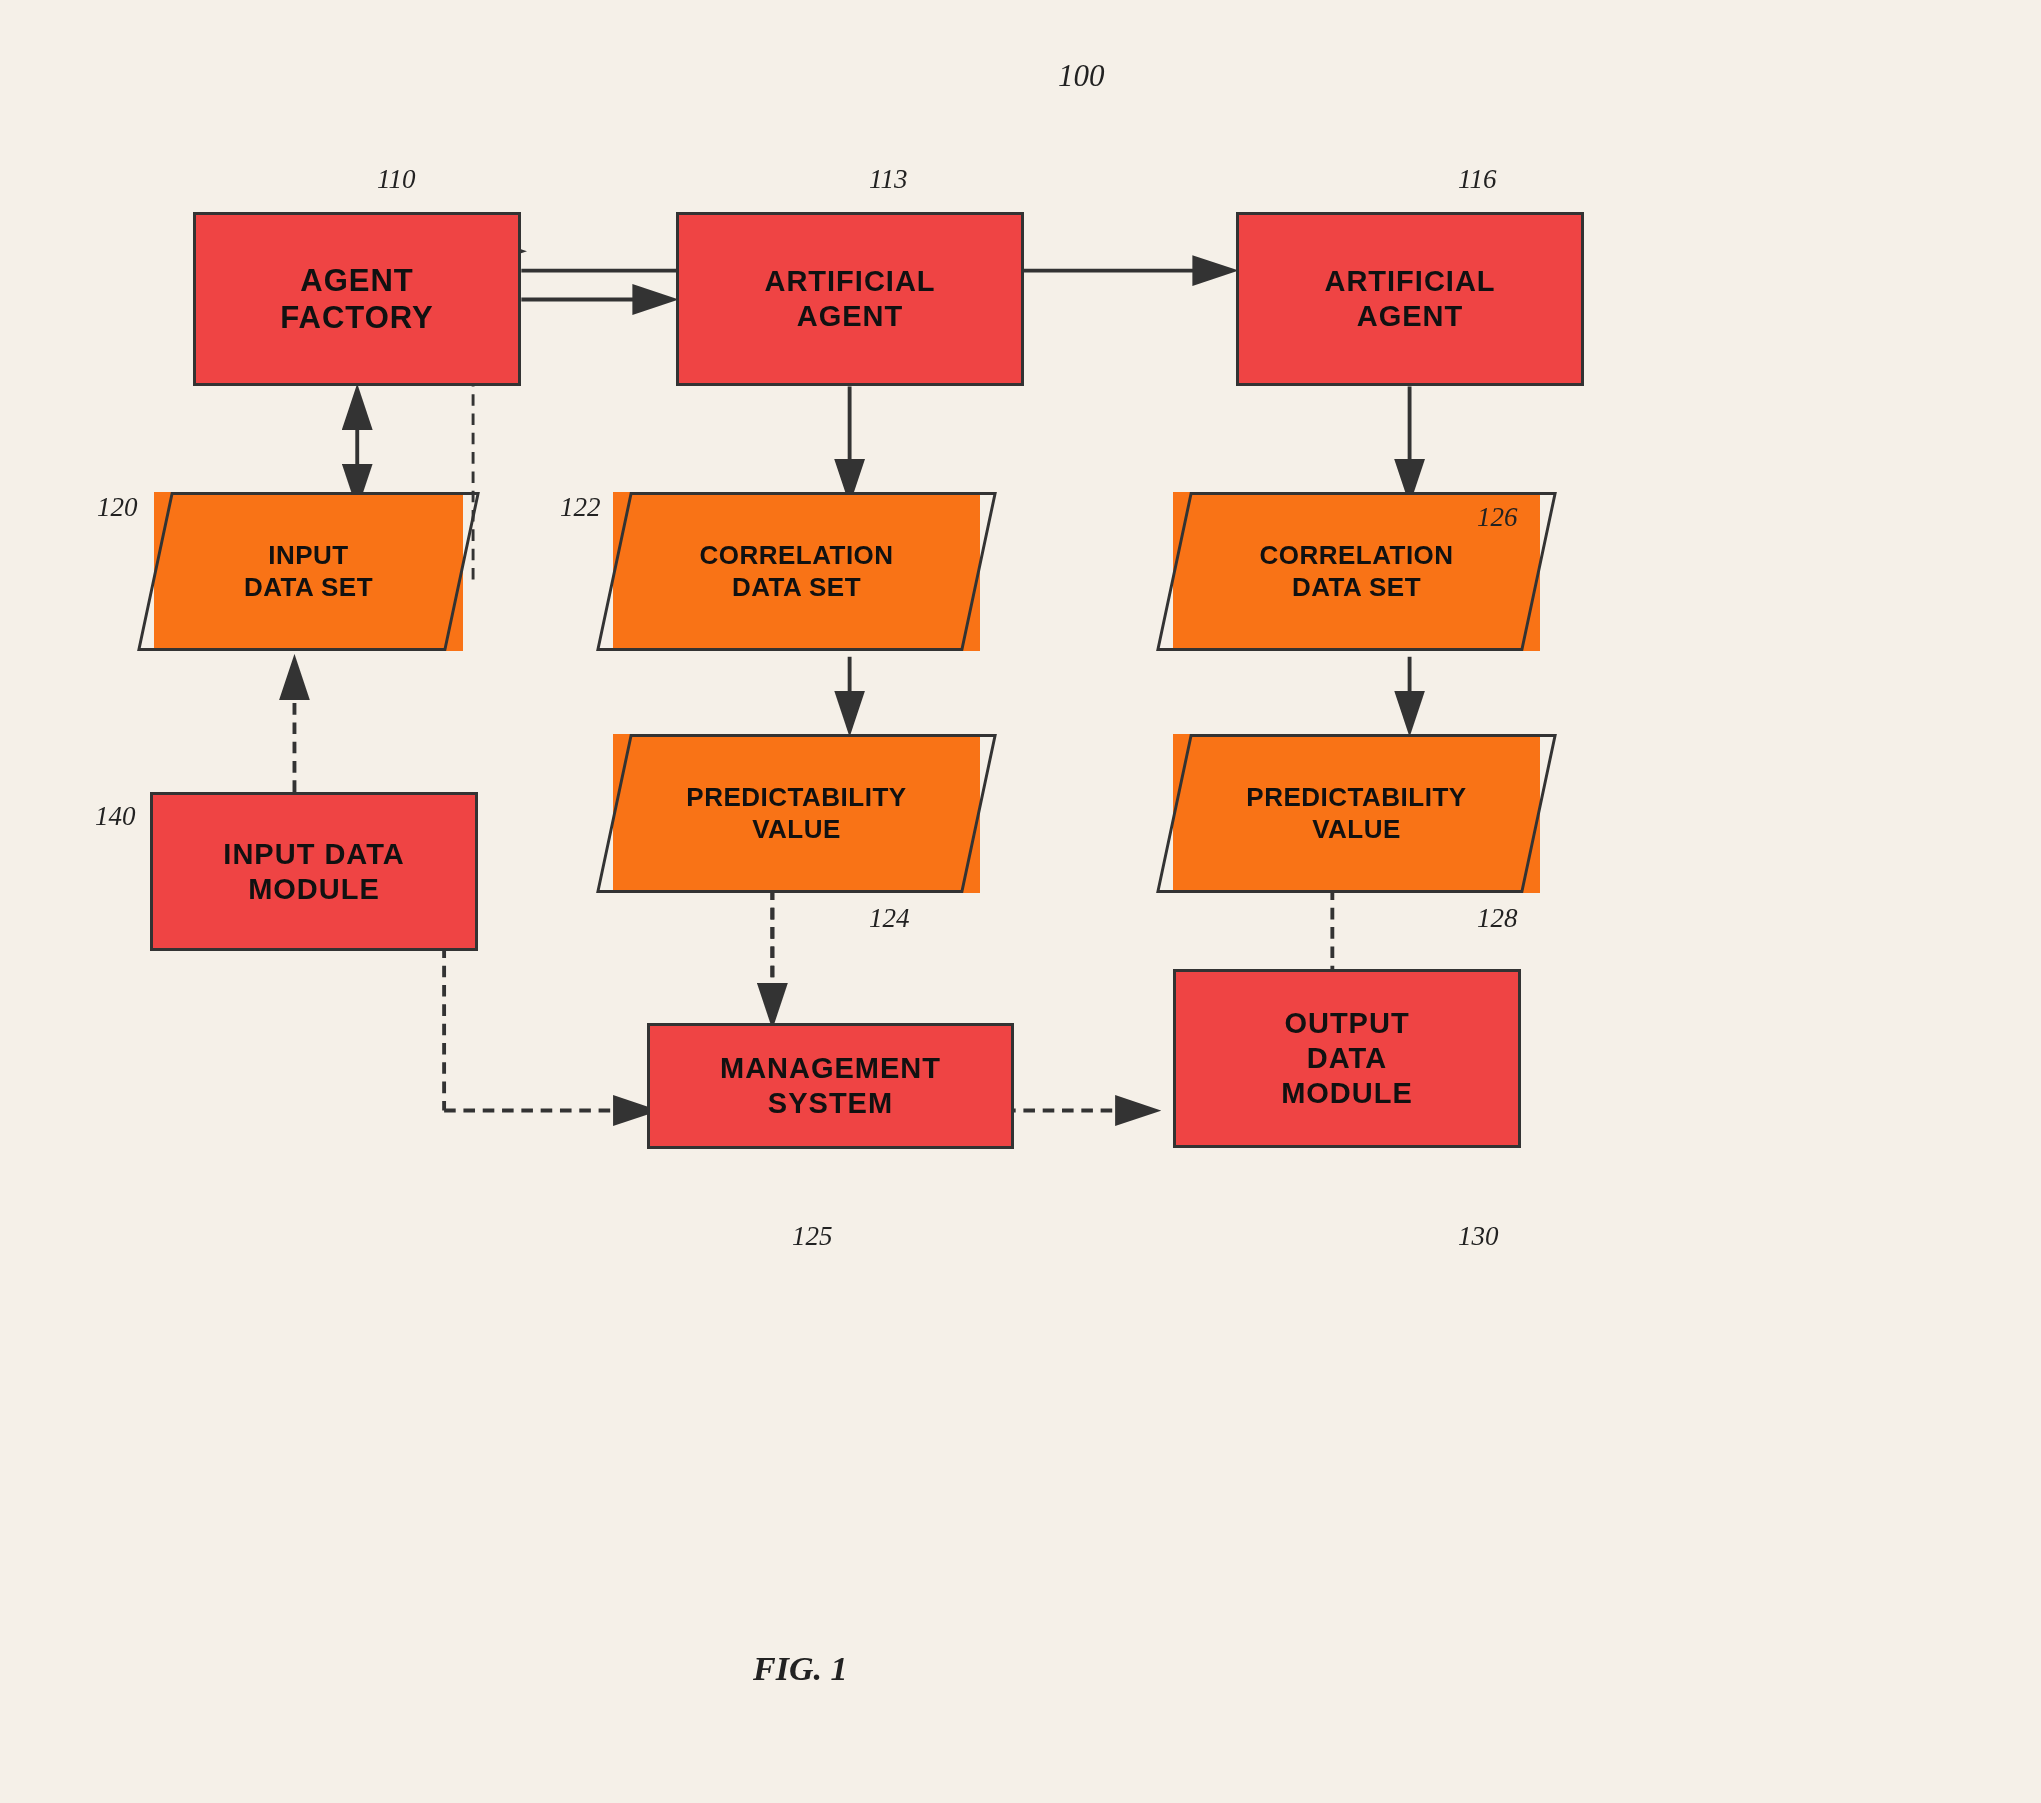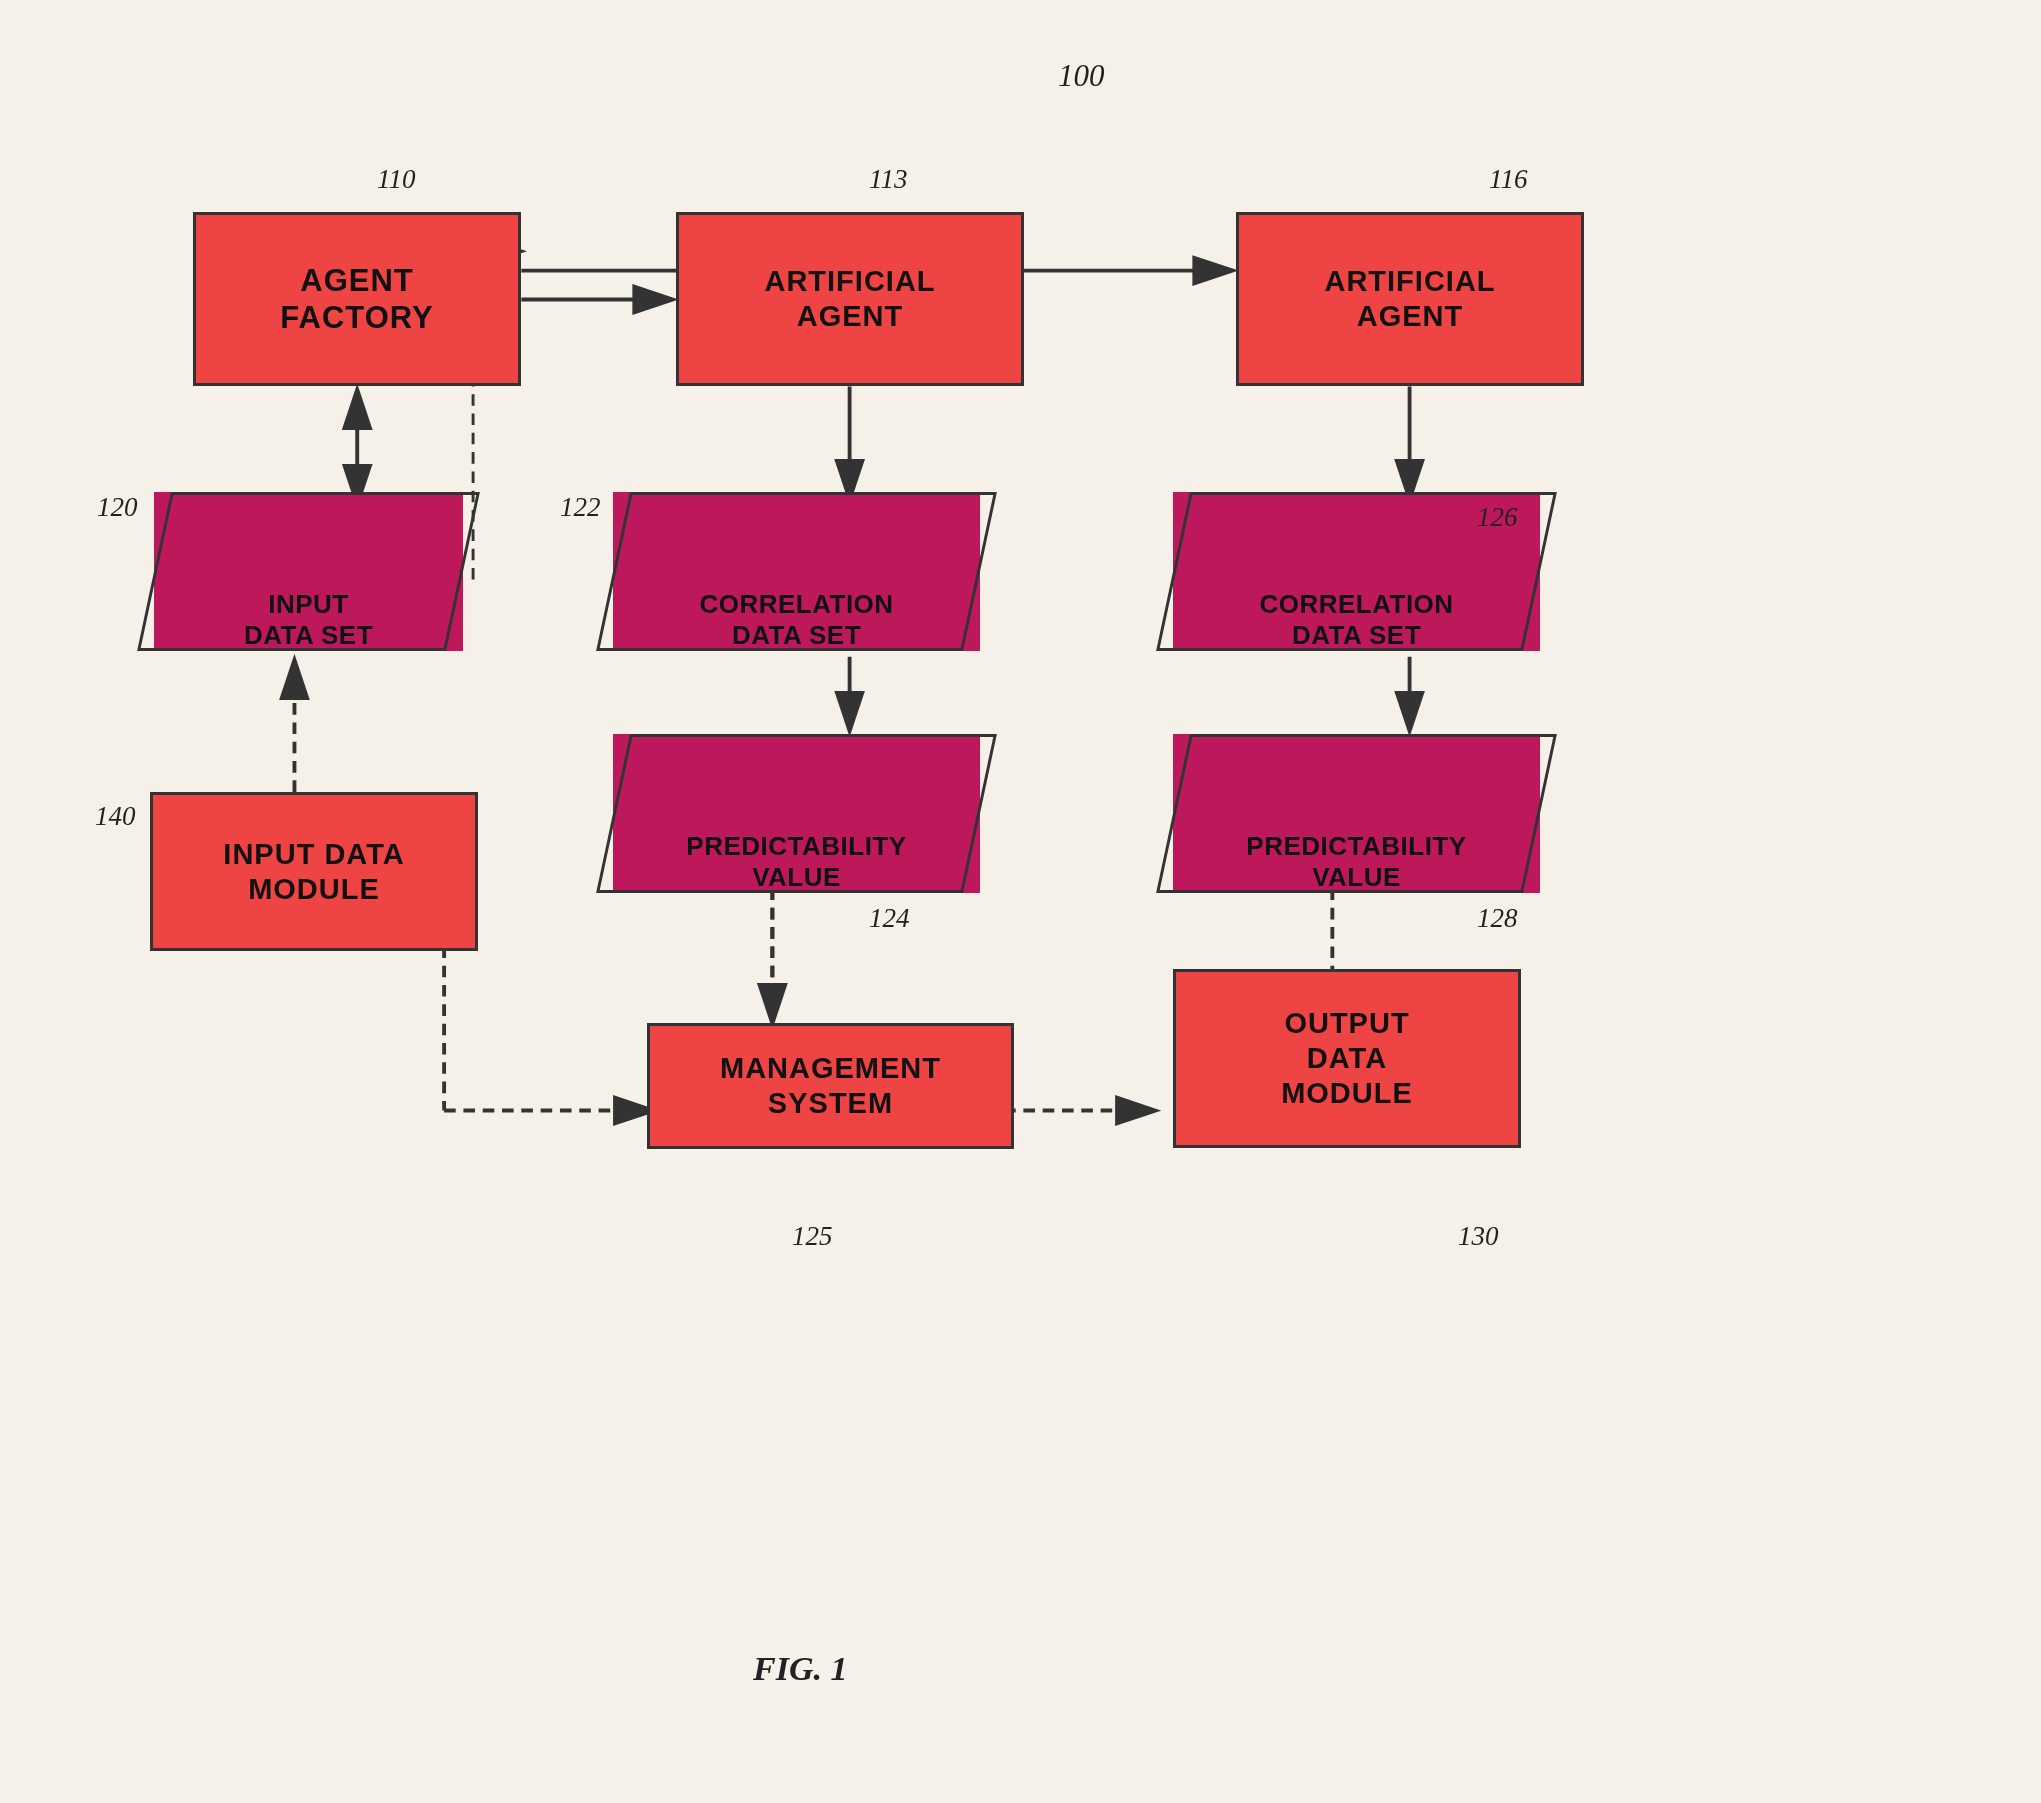--- a/index.html
+++ b/index.html
@@ -41,23 +41,23 @@
       font-weight: bold;
       font-family: Arial, Helvetica, sans-serif;
       letter-spacing: 1px;
       line-height: 1.2;
       color: #111;
     }
 
     
     .parallelogram {
       position: absolute;
-      background: #be185d;
+      background: #f97316;
       display: flex;
-      align-items: flex-end;
+      align-items: center;
       justify-content: center;
       text-align: center;
       font-size: 26px;
       font-weight: bold;
       font-family: Arial, Helvetica, sans-serif;
       letter-spacing: 0.5px;
       line-height: 1.2;
       color: #111;
     }
 
@@ -160,21 +160,21 @@
   <div class="ref-label" style="left: 377px; top: 164px;">110</div>
 
   <div class="box" style="left: 676px; top: 212px; width: 348px; height: 174px; font-size: 29px;">
     <span>ARTIFICIAL<br>AGENT</span>
   </div>
   <div class="ref-label" style="left: 869px; top: 164px;">113</div>
 
   <div class="box" style="left: 1236px; top: 212px; width: 348px; height: 174px; font-size: 29px;">
     <span>ARTIFICIAL<br>AGENT</span>
   </div>
-  <div class="ref-label" style="left: 1458px; top: 164px; margin-left: 31px;">116</div>
+  <div class="ref-label" style="left: 1458px; top: 164px;">116</div>
 
   <div class="parallelogram" style="left: 154px; top: 492px; width: 309px; height: 159px;">
     <span>INPUT<br>DATA SET</span>
   </div>
   <div class="ref-label" style="left: 97px; top: 492px;">120</div>
 
   <div class="parallelogram" style="left: 613px; top: 492px; width: 367px; height: 159px;">
     <span>CORRELATION<br>DATA SET</span>
   </div>
   <div class="ref-label" style="left: 560px; top: 492px;">122</div>

